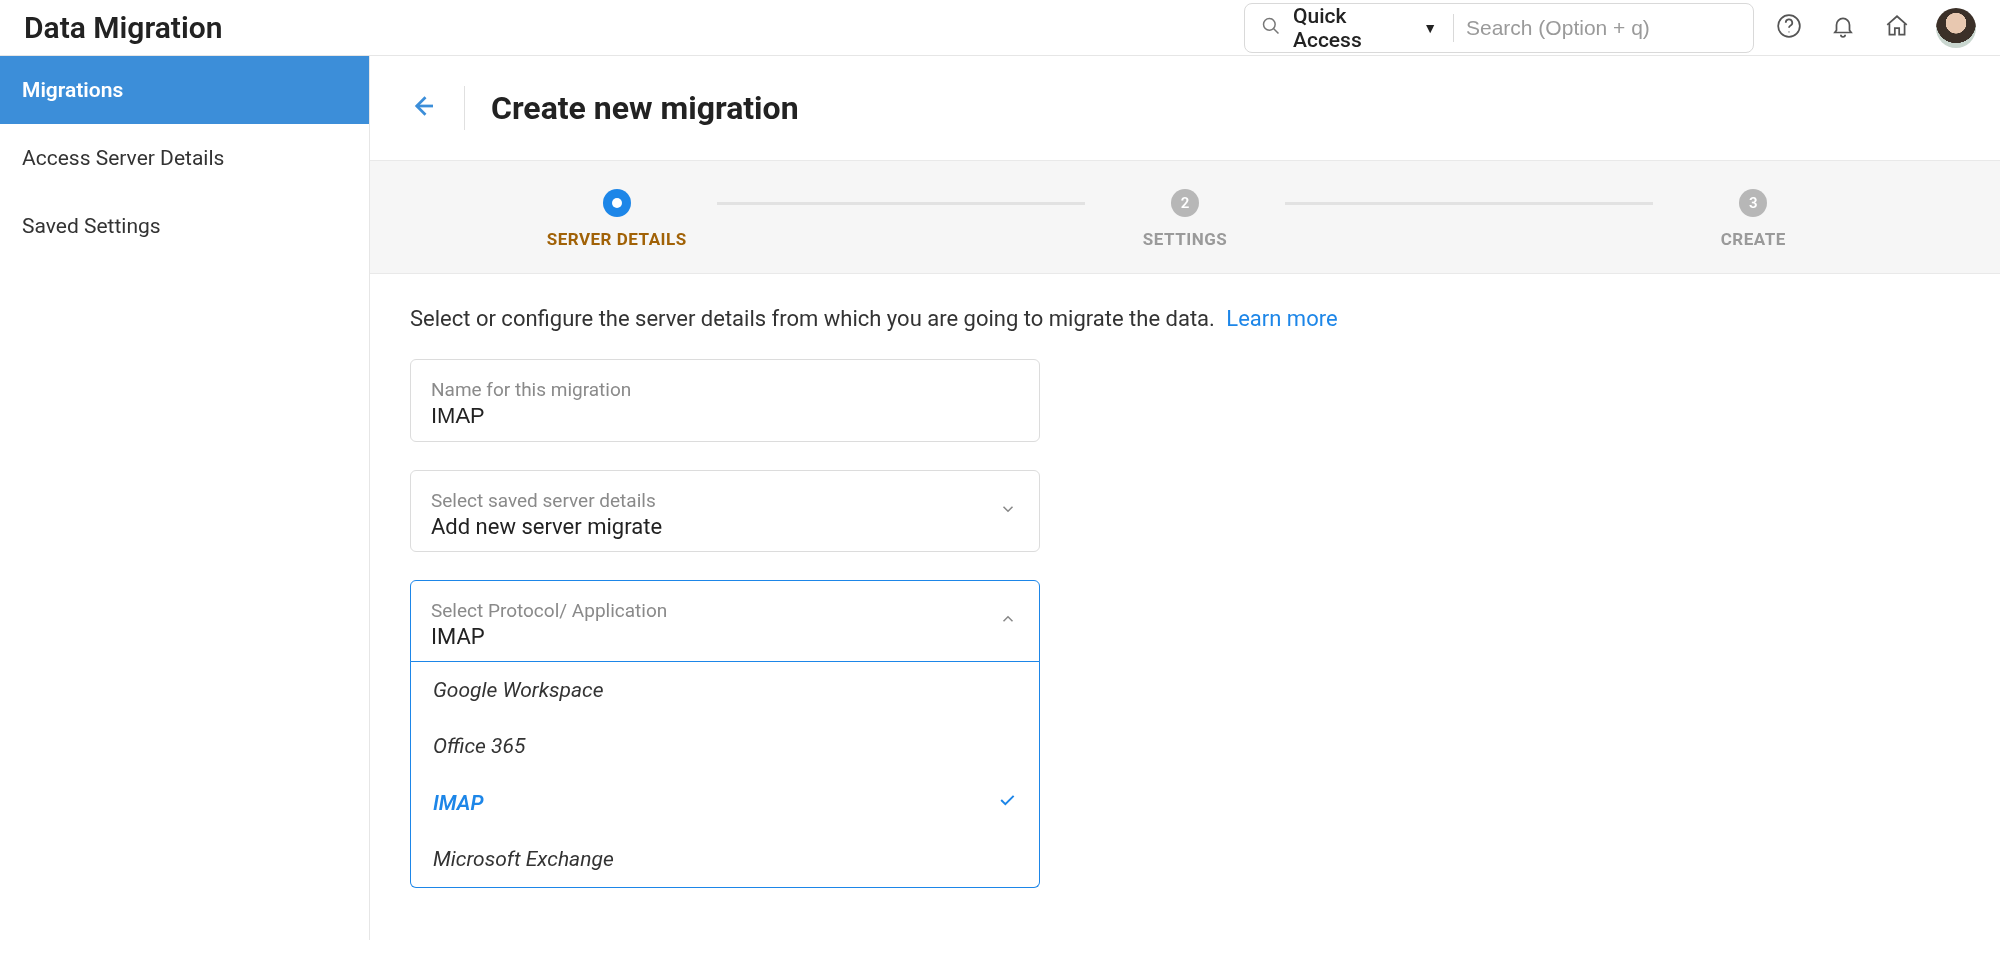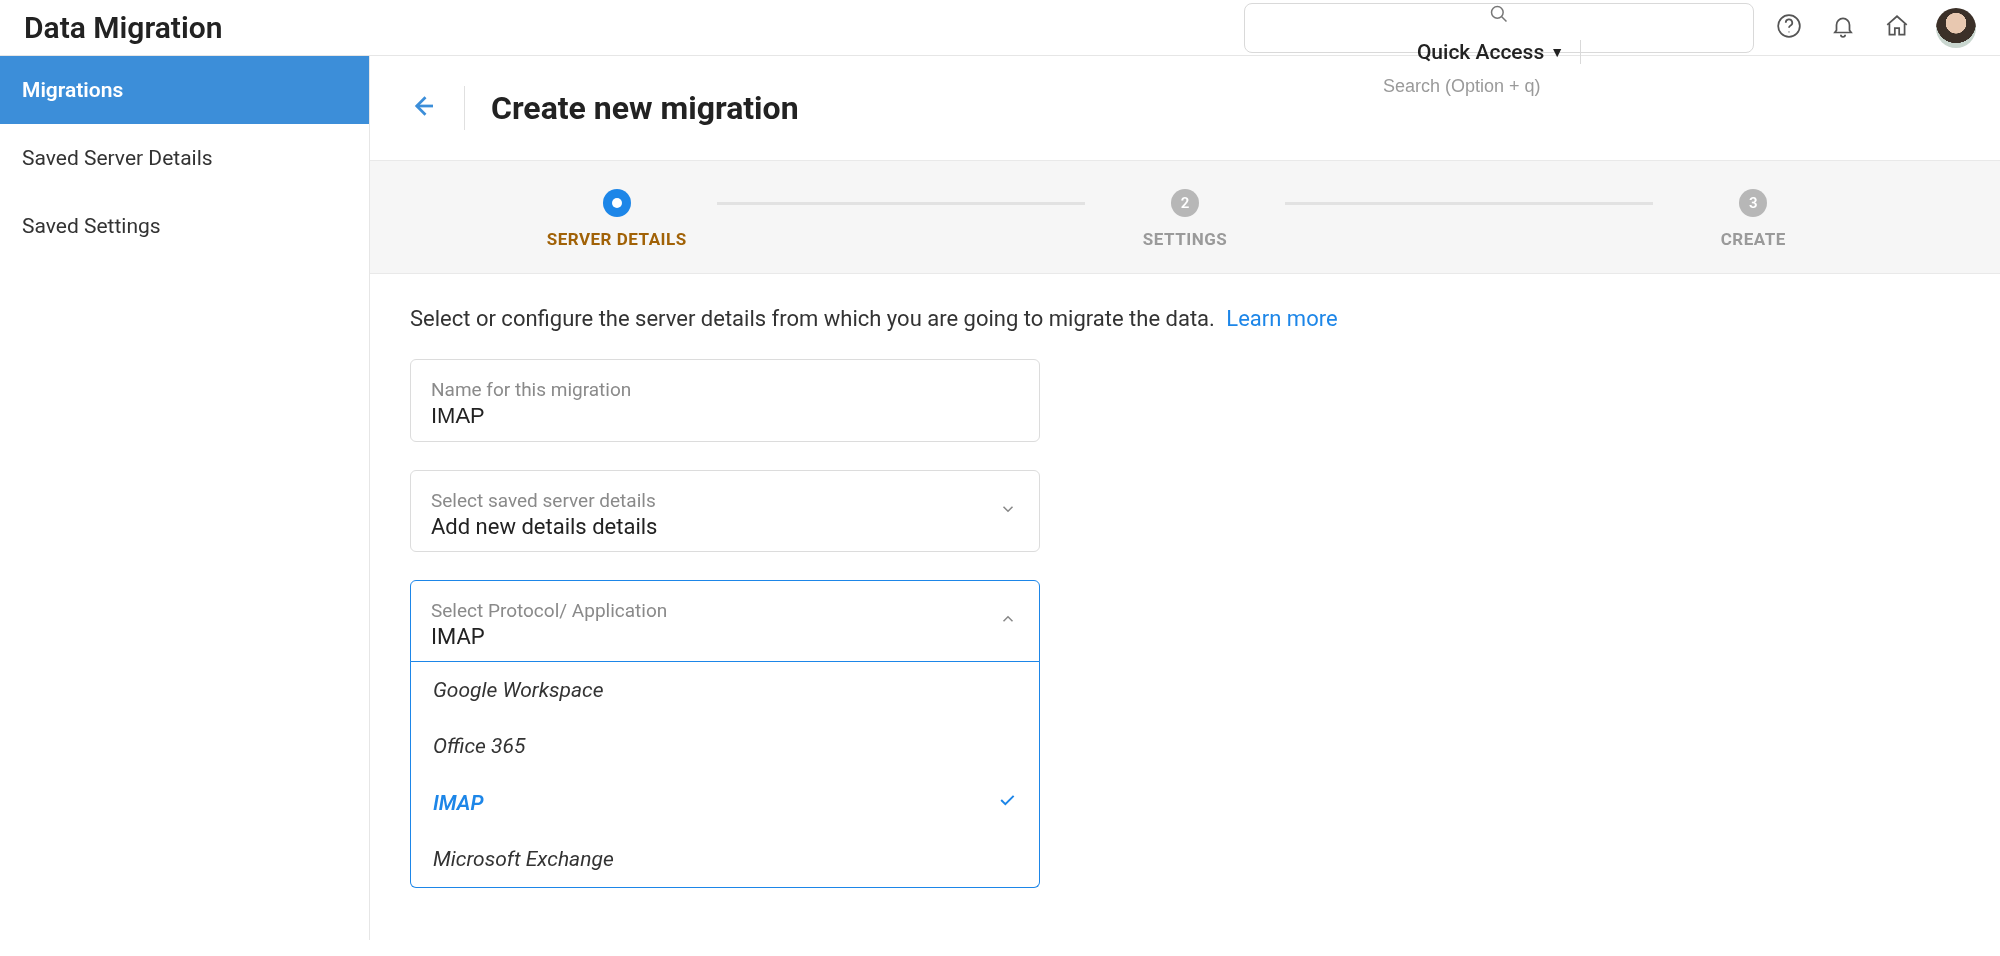--- a/index.html
+++ b/index.html
@@ -27,40 +27,39 @@
   .topbar-spacer { flex: 1; }
   .search-wrap {
     display: flex;
     align-items: center;
     border: 1px solid #d9d9d9;
     border-radius: 8px;
     height: 50px;
     padding: 0 16px;
     gap: 12px;
     width: 510px;
-    flex-direction: column;
   }
   .search-wrap .search-icon svg { width: 20px; height: 20px; }
   .quick-access {
     display: flex;
     align-items: center;
     gap: 6px;
     font-size: 21px;
     color: #222;
     font-weight: 500;
     cursor: pointer;
     padding-right: 16px;
     border-right: 1px solid #d9d9d9;
     height: 28px;
   }
   .quick-access .caret-down { font-size: 14px; }
   .search-input {
     border: none;
     outline: none;
-    font-size: 18px;
+    font-size: 21px;
     color: #888;
     flex: 1;
     background: transparent;
   }
   .search-input::placeholder { color: #9a9a9a; }
   .topbar-icons {
     display: flex;
     align-items: center;
     gap: 28px;
     margin-left: 22px;
@@ -263,21 +262,21 @@
   <div class="avatar"></div>
 </div>
 
 <div class="body-wrap">
 
   <div class="sidebar">
     <div class="side-item active">
       <span>Migrations</span>
     </div>
     <div class="side-item">
-      <span>Saved Server Details</span>
+      <span>Access Server Details</span>
     </div>
     <div class="side-item">
       <span>Saved Settings</span>
     </div>
   </div>
 
   <div class="main">
 
     <div class="page-head">
       <span class="back-btn">
@@ -315,21 +314,21 @@
         <a>Learn more</a>
       </div>
 
       <div class="field input-like">
         <div class="flabel">Name for this migration</div>
         <input class="fvalue-input" value="IMAP" style="">
       </div>
 
       <div class="field">
         <div class="flabel">Select saved server details</div>
-        <div class="fvalue">Add new details details</div>
+        <div class="fvalue">Add new server migrate</div>
         <span class="chev">
           <svg viewBox="0 0 24 24">
               <path d="M6 9l6 6 6-6"></path>
             </svg>
         </span>
       </div>
 
       <div class="field open">
         <div class="flabel">Select Protocol/ Application</div>
         <div class="fvalue">IMAP</div>

